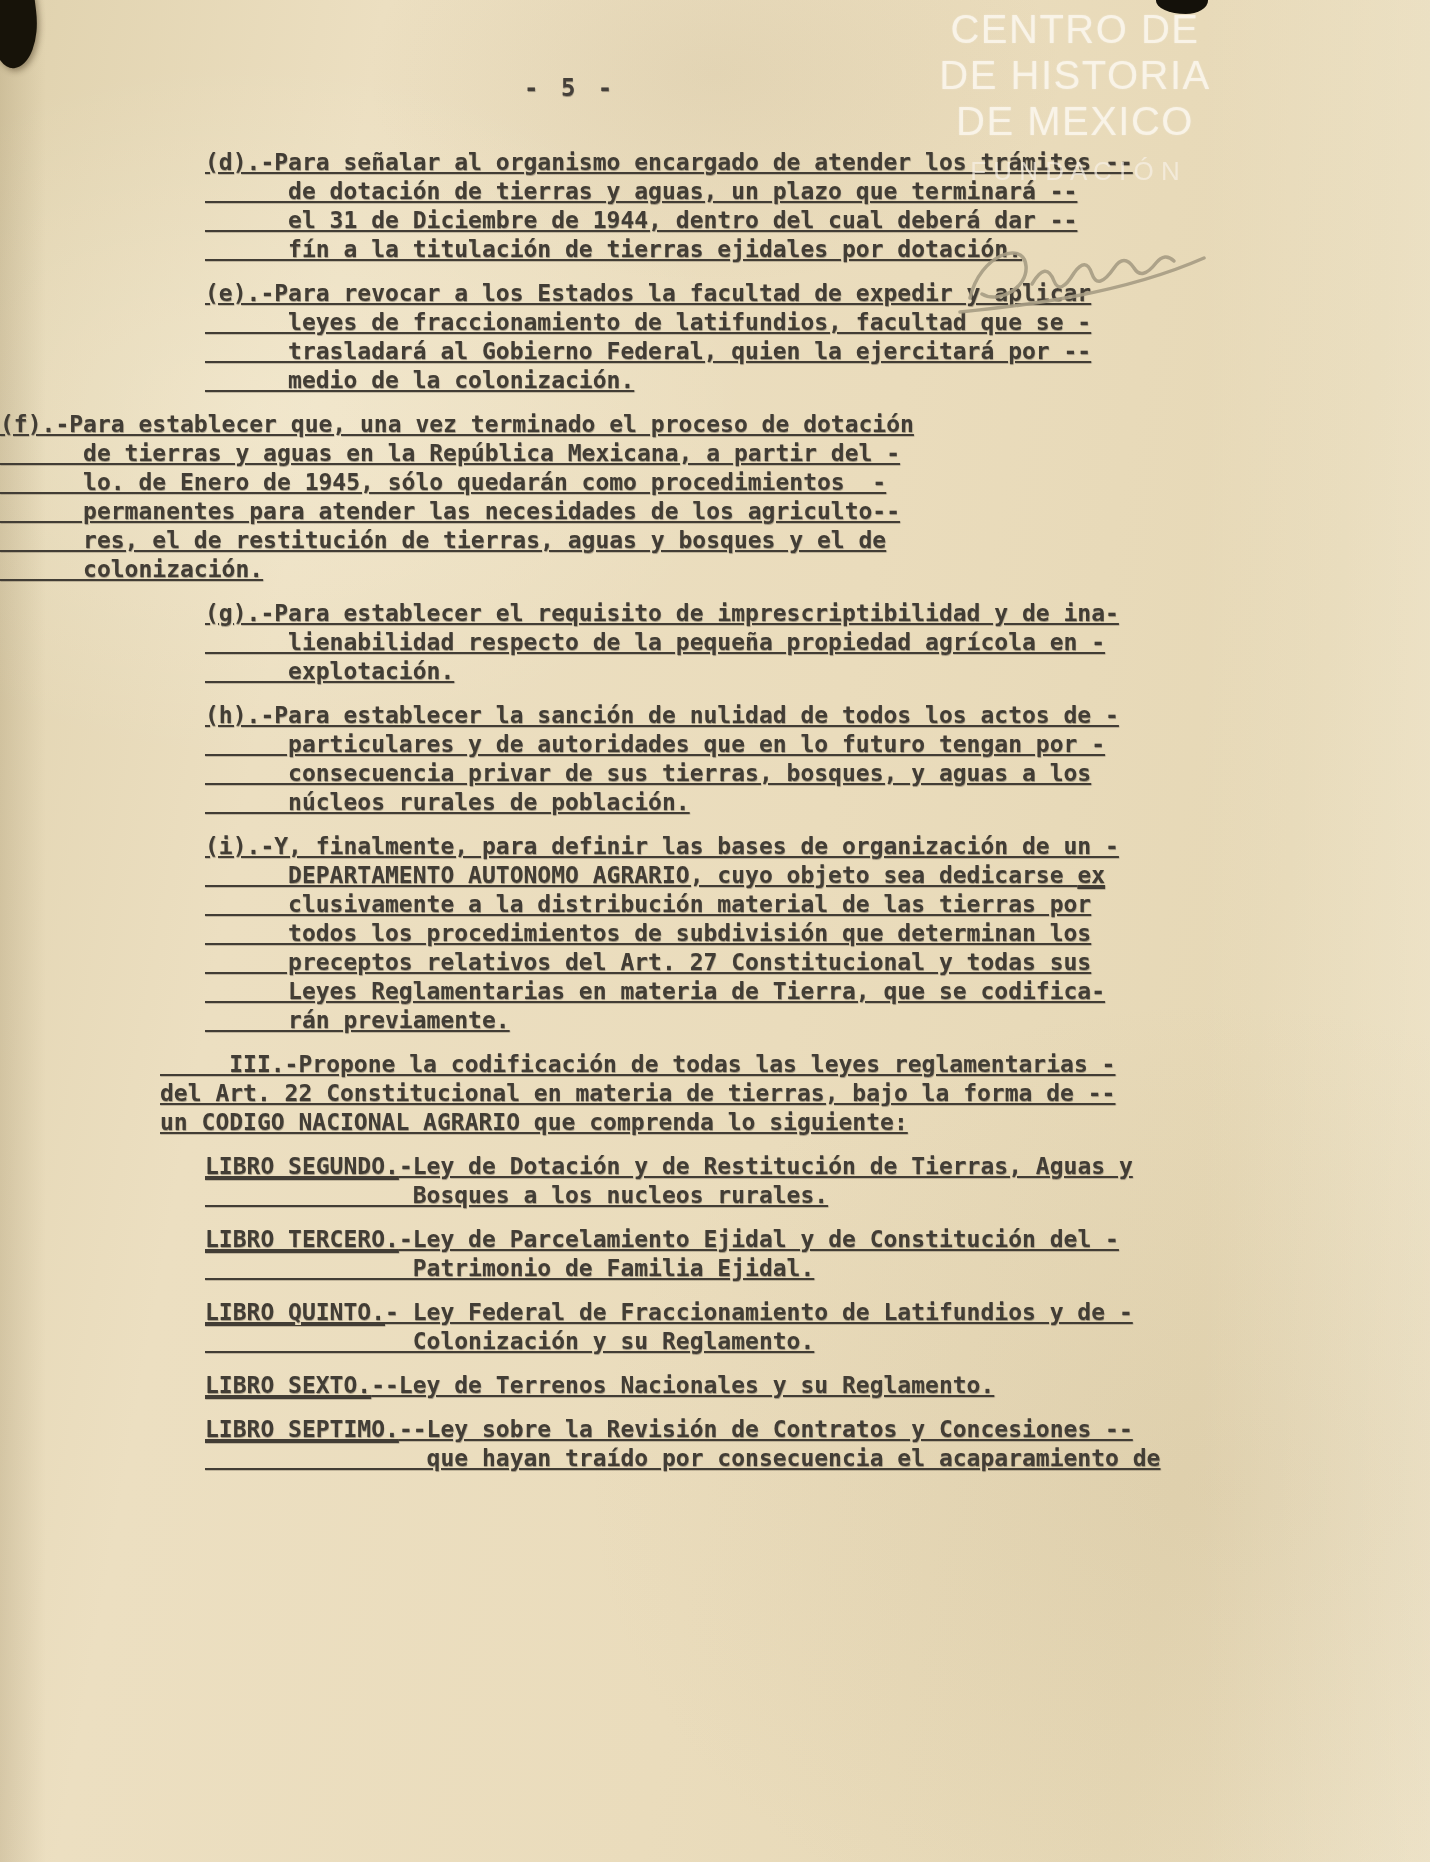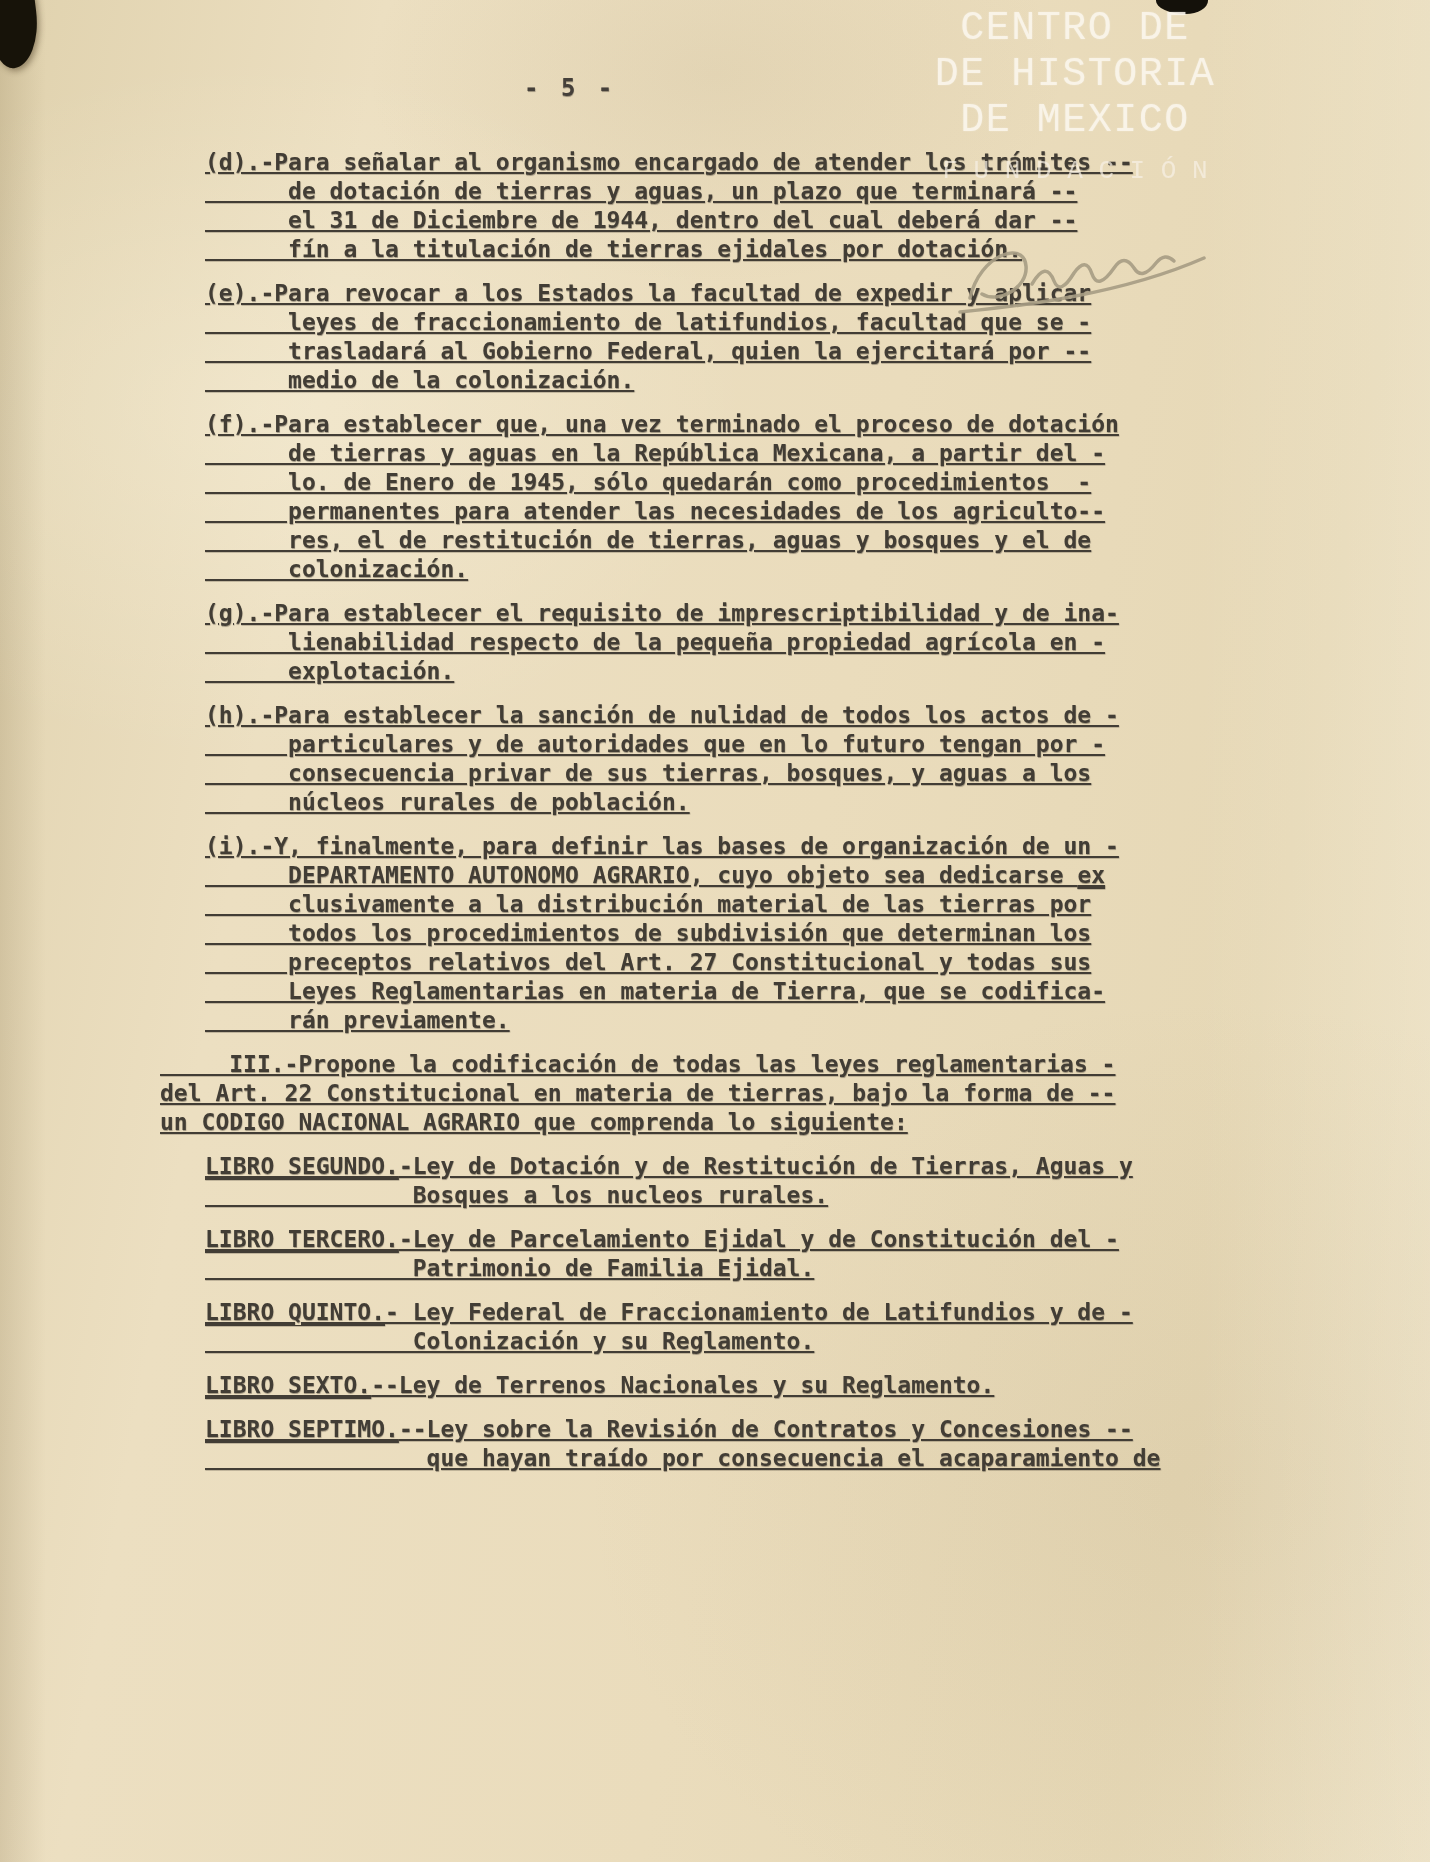--- a/index.html
+++ b/index.html
@@ -57,21 +57,21 @@
     white-space: pre;
     margin-bottom: 15px;
   }
   .para .u {
     text-decoration: underline;
     text-underline-offset: 4px;
   }
   .watermark {
     position: absolute; top: 6px; right: 185px; width: 340px;
     text-align: center;
-    font-family: Liberation Mono, monospace;
+    font-family: Liberation Sans, sans-serif;
     color: rgba(250,246,236,0.85);
     z-index: 5;
     pointer-events: none;
   }
   .wm-line {
     font-size: 40px; line-height: 46px; letter-spacing: 1.5px;
     text-shadow: 0 0 2px rgba(255,255,250,0.35);
   }
   .wm-foundation {
     margin-top: 12px;
@@ -98,21 +98,21 @@
 
 <div class="doc-body" id="doc-body">
     <div class="para" style="margin-left: 205px;"><span>(d).-Para señalar al organismo encargado de atender los trámites --
       de dotación de tierras y aguas, un plazo que terminará --
       el 31 de Diciembre de 1944, dentro del cual deberá dar --
       fín a la titulación de tierras ejidales por dotación.</span></div>
     <div class="para" style="margin-left: 205px;"><span>(e).-Para revocar a los Estados la facultad de expedir y aplicar
       leyes de fraccionamiento de latifundios, facultad que se -
       trasladará al Gobierno Federal, quien la ejercitará por --
       medio de la colonización.</span></div>
-    <div class="para" style="margin-left: 205px;"><span>(f).-Para establecer que, una vez terminado el proceso de dotación
+    <div class="para" style=""><span>(f).-Para establecer que, una vez terminado el proceso de dotación
       de tierras y aguas en la República Mexicana, a partir del -
       lo. de Enero de 1945, sólo quedarán como procedimientos  -
       permanentes para atender las necesidades de los agriculto--
       res, el de restitución de tierras, aguas y bosques y el de
       colonización.</span></div>
     <div class="para" style="margin-left: 205px;"><span>(g).-Para establecer el requisito de imprescriptibilidad y de ina-
       lienabilidad respecto de la pequeña propiedad agrícola en -
       explotación.</span></div>
     <div class="para" style="margin-left: 205px;"><span>(h).-Para establecer la sanción de nulidad de todos los actos de -
       particulares y de autoridades que en lo futuro tengan por -

